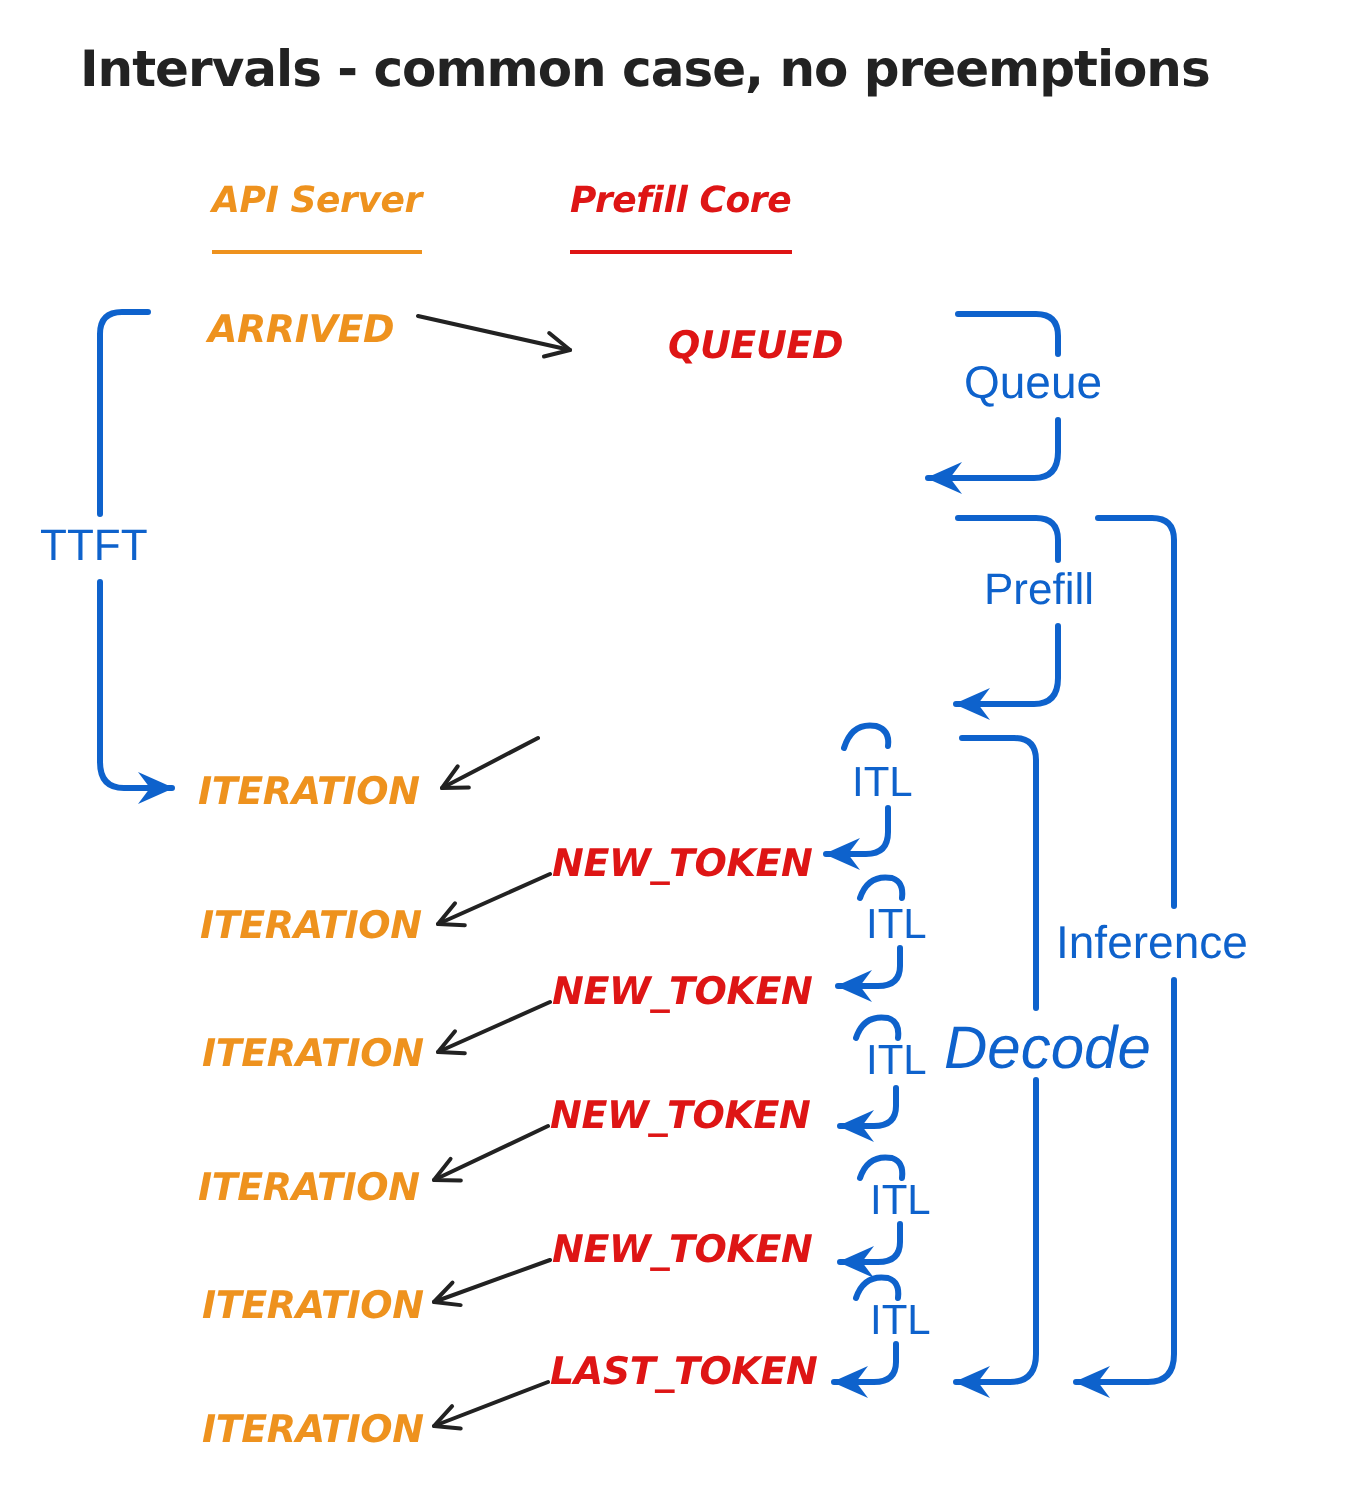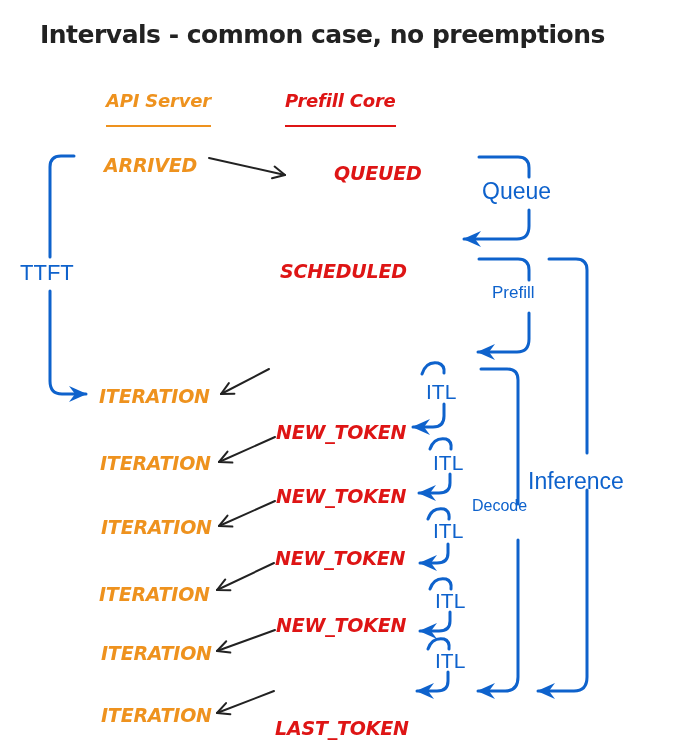--- a/index.html
+++ b/index.html
@@ -123,31 +123,30 @@
 
   <div class="hand orange" style="left:104px;top:156px;">ARRIVED</div>
   <div class="hand orange" style="left:99px;top:387px;">ITERATION</div>
   <div class="hand orange" style="left:100px;top:454px;">ITERATION</div>
   <div class="hand orange" style="left:101px;top:518px;">ITERATION</div>
   <div class="hand orange" style="left:99px;top:585px;">ITERATION</div>
   <div class="hand orange" style="left:101px;top:644px;">ITERATION</div>
   <div class="hand orange" style="left:101px;top:706px;">ITERATION</div>
 
   <div class="hand red" style="left:294px;top:164px;margin-left:40px;">QUEUED</div>
-  <div class="hand red" style="left:280px;top:262px;">SCHEDULED</div>
   <div class="hand red" style="left:276px;top:423px;">NEW_TOKEN</div>
   <div class="hand red" style="left:276px;top:487px;">NEW_TOKEN</div>
   <div class="hand red" style="left:275px;top:549px;">NEW_TOKEN</div>
   <div class="hand red" style="left:276px;top:616px;">NEW_TOKEN</div>
-  <div class="hand red" style="left:275px;top:677px;margin-top:42px;">LAST_TOKEN</div>
+  <div class="hand red" style="left:275px;top:677px;">LAST_TOKEN</div>
 
   <div class="blue-label" style="left:20px;top:262px;font-size:22px;">TTFT</div>
   <div class="blue-label" style="left:482px;top:180px;font-size:23px;">Queue</div>
-  <div class="blue-label" style="left:492px;top:284px;font-size:17px;">Prefill</div>
+  <div class="blue-label" style="left:492px;top:284px;font-size:22px;">Prefill</div>
   <div class="blue-label" style="left:426px;top:381px;font-size:21px;">ITL</div>
   <div class="blue-label" style="left:433px;top:452px;font-size:21px;">ITL</div>
   <div class="blue-label" style="left:433px;top:520px;font-size:21px;">ITL</div>
   <div class="blue-label" style="left:435px;top:590px;font-size:21px;">ITL</div>
   <div class="blue-label" style="left:435px;top:650px;font-size:21px;">ITL</div>
-  <div class="blue-label" style="left:472px;top:498px;font-size:16px;">Decode</div>
-  <div class="blue-label" style="left:528px;top:460px;font-size:23px;margin-top:10px;">Inference</div>
+  <div class="blue-label" style="left:472px;top:510px;font-size:30px;font-style:italic;">Decode</div>
+  <div class="blue-label" style="left:528px;top:460px;font-size:23px;">Inference</div>
 
 </div>
 
 </body></html>

